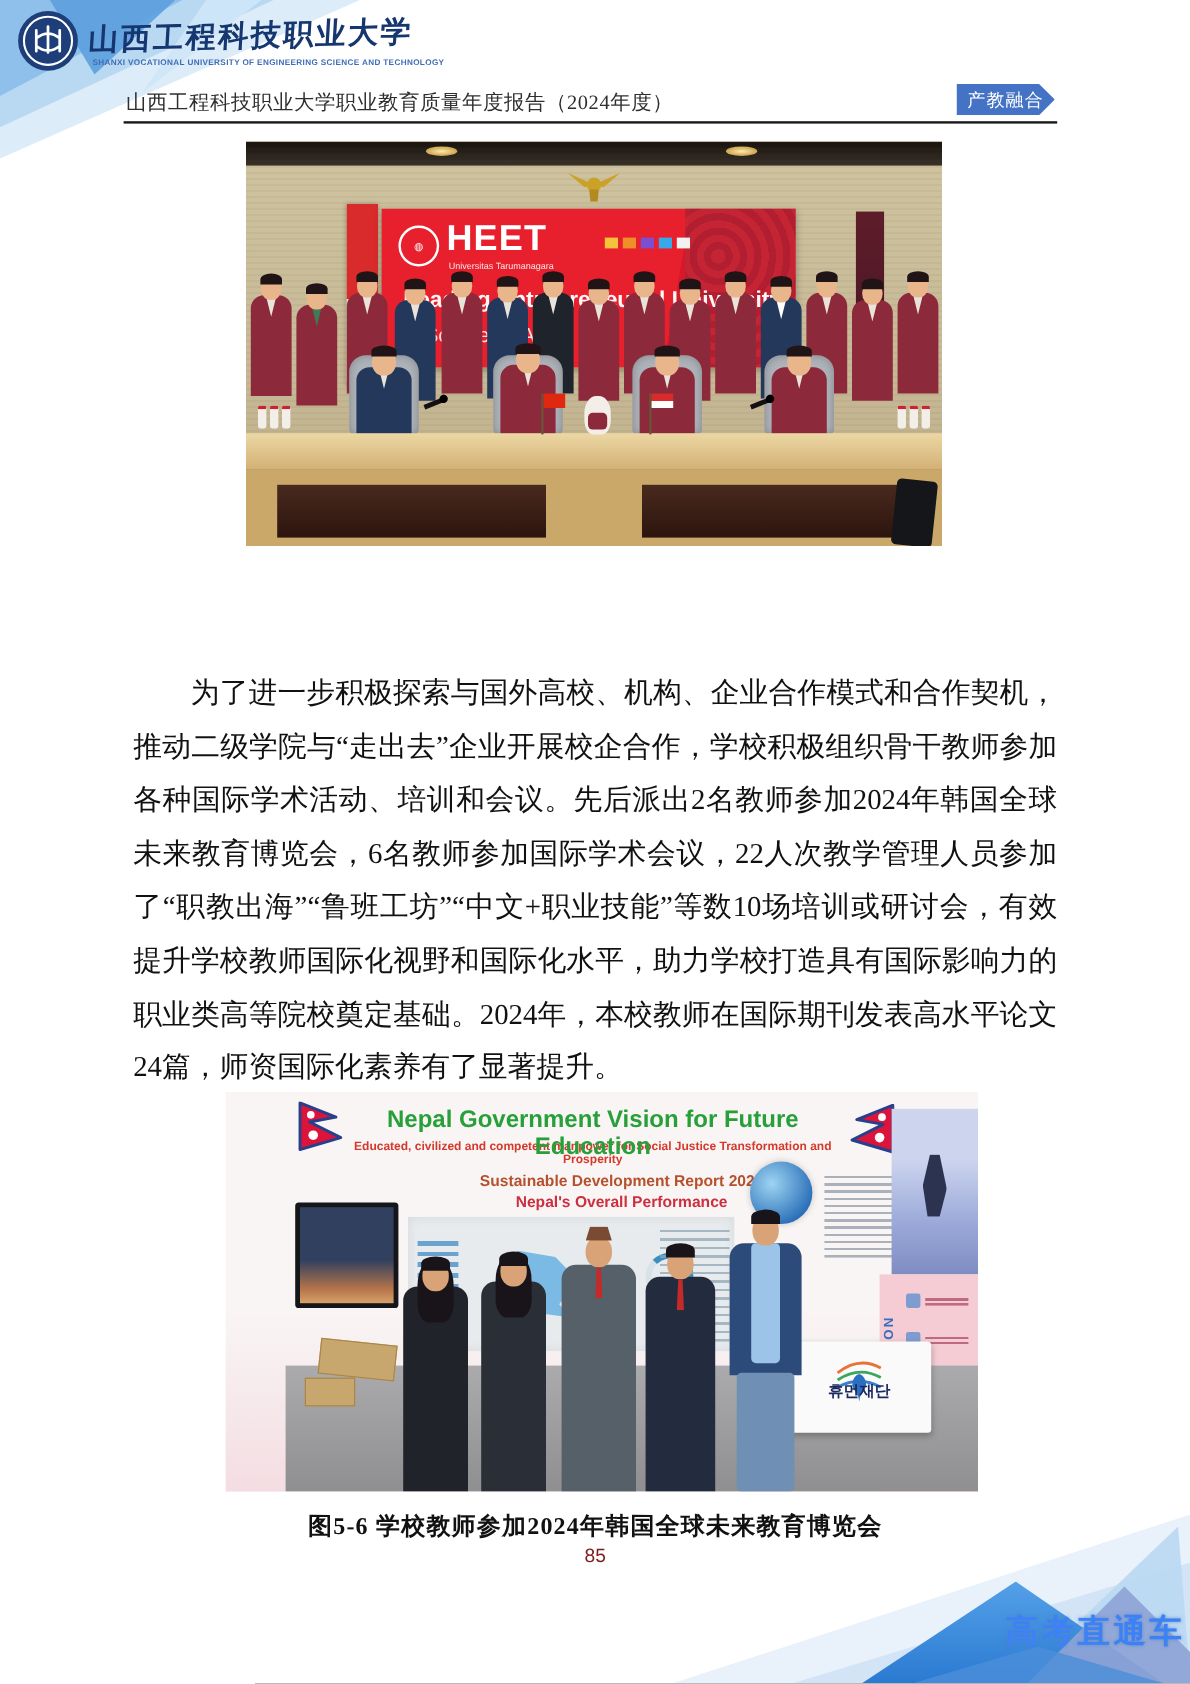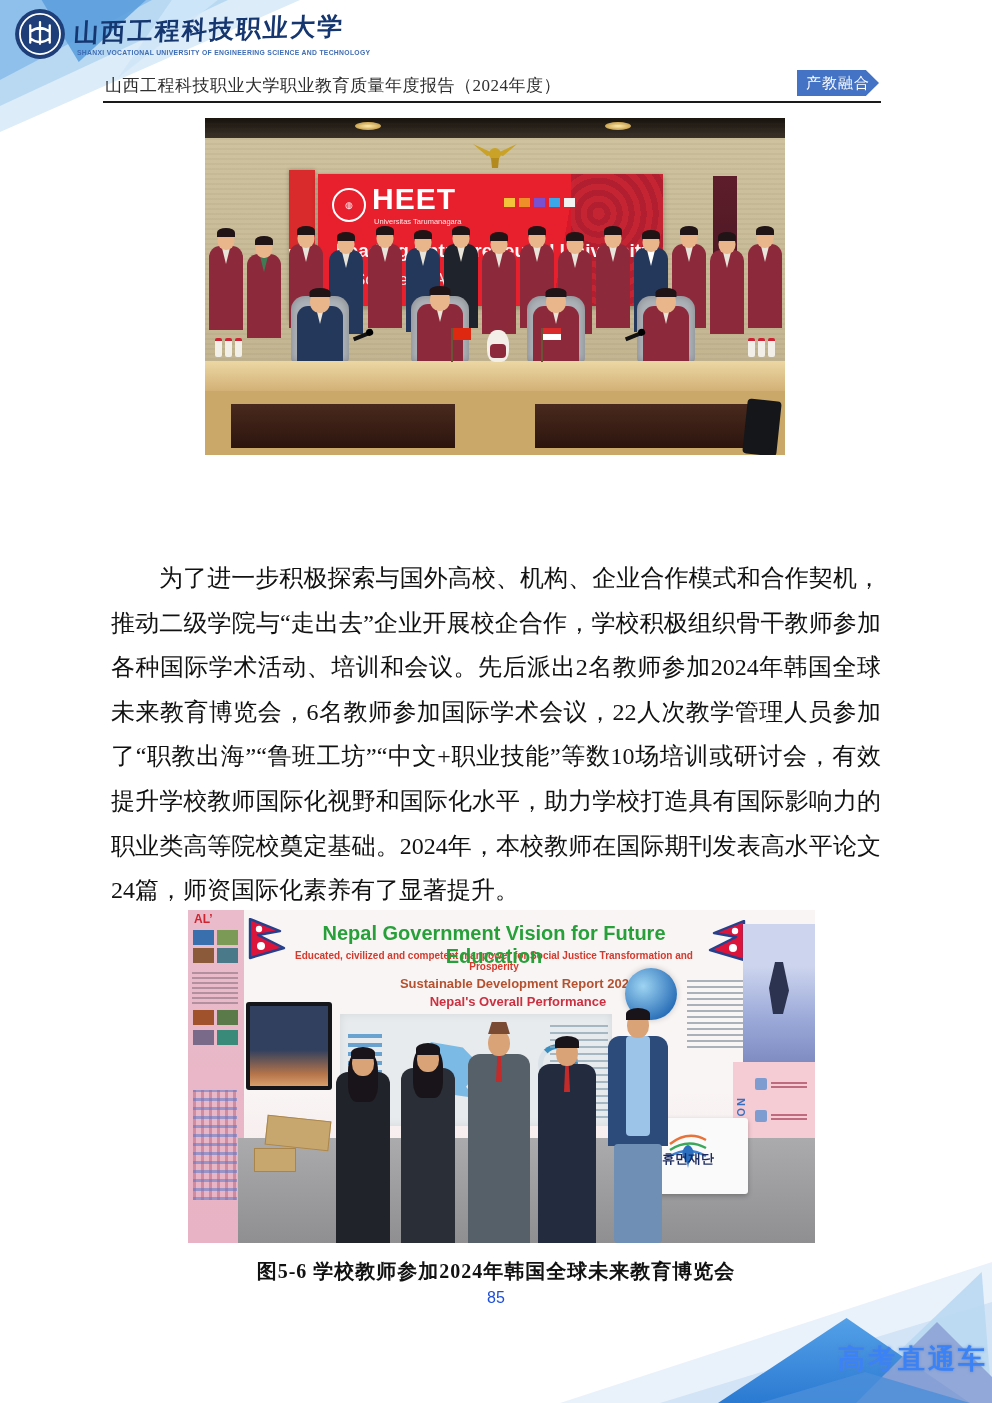--- a/index.html
+++ b/index.html
@@ -144,21 +144,21 @@
   .climber::after{content:"";position:absolute;left:26px;top:38px;width:20px;height:52px;background:#2c3350;
       clip-path:polygon(30% 0,70% 0,100% 55%,70% 100%,20% 100%,0 50%);}
   .edu-strip{left:545px;top:152px;width:82px;height:181px;background:#f6ccd4;}
   .edu-v{position:absolute;left:2px;top:34px;writing-mode:vertical-rl;transform:rotate(180deg);
       font-size:11px;font-weight:bold;color:#3a6fc0;letter-spacing:2px;font-family:"Liberation Sans",sans-serif;}
   .edu-row{position:absolute;left:22px;width:54px;height:16px;}
   .edu-row i{position:absolute;left:0;top:2px;width:12px;height:12px;background:#7f9cd0;border-radius:2px;display:block;}
   .edu-row b{position:absolute;left:16px;top:4px;width:36px;height:8px;display:block;
       background:repeating-linear-gradient(0deg,#c06a80 0 2px,transparent 2px 4px);}
   .carpet{left:50px;top:228px;width:577px;height:105px;background:linear-gradient(#abaaac,#8f8e91);}
-  .counter{left:440px;top:208px;width:120px;height:76px;background:#fbfafa;border-radius:3px;
+  .counter{left:468px;top:208px;width:120px;height:76px;background:#fbfafa;border-radius:3px;
       box-shadow:0 2px 5px rgba(0,0,0,.25);}
   .counter .ftext{position:absolute;left:0;bottom:26px;width:100%;text-align:center;font-size:13px;
       font-weight:bold;color:#1a2a5e;font-family:"DejaVu Sans",sans-serif;}
   .fl-logo{position:absolute;left:38px;top:12px;width:44px;height:40px;}
   .boxes i{position:absolute;display:block;background:#c8a76e;border:1px solid #a9854b;}
   .bx1{left:78px;top:208px;width:62px;height:28px;transform:rotate(6deg);}
   .bx2{left:66px;top:238px;width:40px;height:22px;background:#b8924f;}
 
   .fig2-pers{position:absolute;z-index:30;}
   .fig2-pers .head{position:absolute;left:50%;transform:translateX(-50%);width:22px;height:26px;
@@ -168,21 +168,21 @@
   .fig2-pers .hat{position:absolute;left:50%;transform:translateX(-50%);width:26px;height:12px;
       background:#7a4a33;clip-path:polygon(8% 100%,22% 0,78% 0,92% 100%);z-index:4;}
   .fig2-pers .torso{position:absolute;left:0;right:0;border-radius:12px 12px 0 0;}
   .fig2-pers .tie{position:absolute;left:50%;transform:translateX(-50%);width:6px;height:26px;
       background:#c32a2a;clip-path:polygon(20% 0,80% 0,100% 100%,0 100%);z-index:2;}
   .fig2-pers .legs{position:absolute;left:6px;right:6px;bottom:0;}
   .longhair{position:absolute;width:30px;height:52px;border-radius:40% 40% 30% 30%;background:#19141a;
       left:50%;transform:translateX(-50%);z-index:1;}
 
   
-  .pagenum{left:0;top:1289px;width:100%;text-align:center;font-size:16px;color:#1d4ed8;
+  .pagenum{left:0;top:1289px;width:100%;text-align:center;font-size:16px;color:#7f1d1d;
       font-family:"Liberation Sans",sans-serif;}
   .br-tri{position:absolute;}
   .br1{left:560px;top:1262px;width:432px;height:141px;background:#e9f2fb;clip-path:polygon(100% 0,100% 100%,0 100%);}
   .br2{left:660px;top:1302px;width:332px;height:101px;background:#d2e4f6;clip-path:polygon(100% 0,100% 100%,0 100%);}
   .br3{left:845px;top:1272px;width:147px;height:131px;background:#bcd9f2;opacity:.95;
       clip-path:polygon(93% 0,100% 100%,0 100%);}
   .br4{left:718px;top:1318px;width:252px;height:85px;background:linear-gradient(#54a0e8,#2a7ad2);
       clip-path:polygon(51% 0,100% 100%,0 100%);}
   .br5{left:856px;top:1322px;width:162px;height:81px;background:#8ea4d6;opacity:.92;
       clip-path:polygon(50% 0,100% 100%,0 100%);}
@@ -337,33 +337,20 @@
         <i></i>
       </div>
     <div class="abs camera"></div>
   </div>
 
 
 
   <div class="abs paragraph">为了进一步积极探索与国外高校、机构、企业合作模式和合作契机，推动二级学院与“走出去”企业开展校企合作，学校积极组织骨干教师参加各种国际学术活动、培训和会议。先后派出2名教师参加2024年韩国全球未来教育博览会，6名教师参加国际学术会议，22人次教学管理人员参加了“职教出海”“鲁班工坊”“中文+职业技能”等数10场培训或研讨会，有效提升学校教师国际化视野和国际化水平，助力学校打造具有国际影响力的职业类高等院校奠定基础。2024年，本校教师在国际期刊发表高水平论文24篇，师资国际化素养有了显著提升。</div>
 
   <div class="abs photo2">
-    <div class="abs p2-strip">
-      <span class="al">AL’</span>
-      <div class="tile" style="left:5px;top:20px;background:#3a6fae"></div>
-      <div class="tile" style="left:29px;top:20px;background:#7a9a55"></div>
-      <div class="tile" style="left:5px;top:38px;background:#8a5a3a"></div>
-      <div class="tile" style="left:29px;top:38px;background:#4a7a8a"></div>
-      <div class="lines" style="top:60px;"></div>
-      <div class="tile" style="left:5px;top:100px;background:#a0522d"></div>
-      <div class="tile" style="left:29px;top:100px;background:#5a7a4a"></div>
-      <div class="tile" style="left:5px;top:120px;background:#7a6a8a"></div>
-      <div class="tile" style="left:29px;top:120px;background:#3a8a7a"></div>
-      <div class="flow"></div>
-    </div>
 
     <div class="abs nepal-flag nf-l">
       <svg viewBox="0 0 38 46" width="38" height="46">
         <path d="M2 1 L32 13 L10 17 L36 30 L2 40 Z" fill="#dc143c" stroke="#27408b" stroke-width="2.4" stroke-linejoin="round"></path>
         <circle cx="11" cy="11" r="3.2" fill="#fff"></circle>
         <circle cx="13" cy="28" r="4" fill="#fff"></circle>
       </svg>
     </div>
     <div class="abs nepal-flag nf-r">
       <svg viewBox="0 0 38 46" width="38" height="46">

